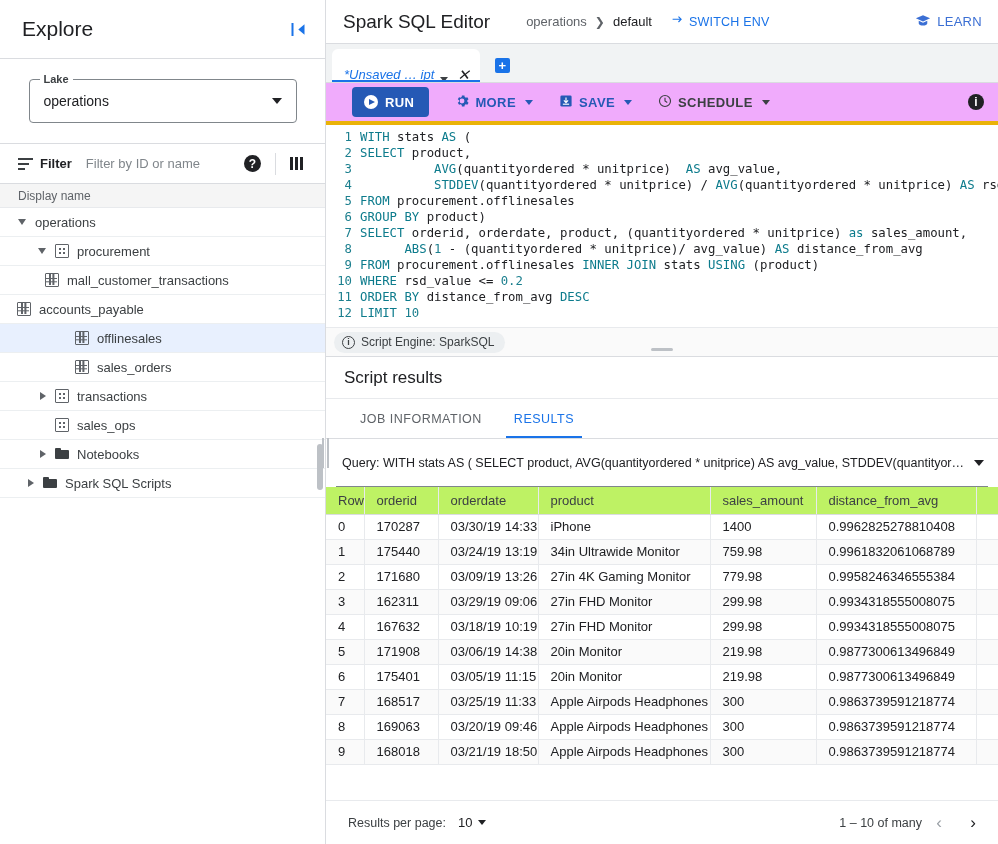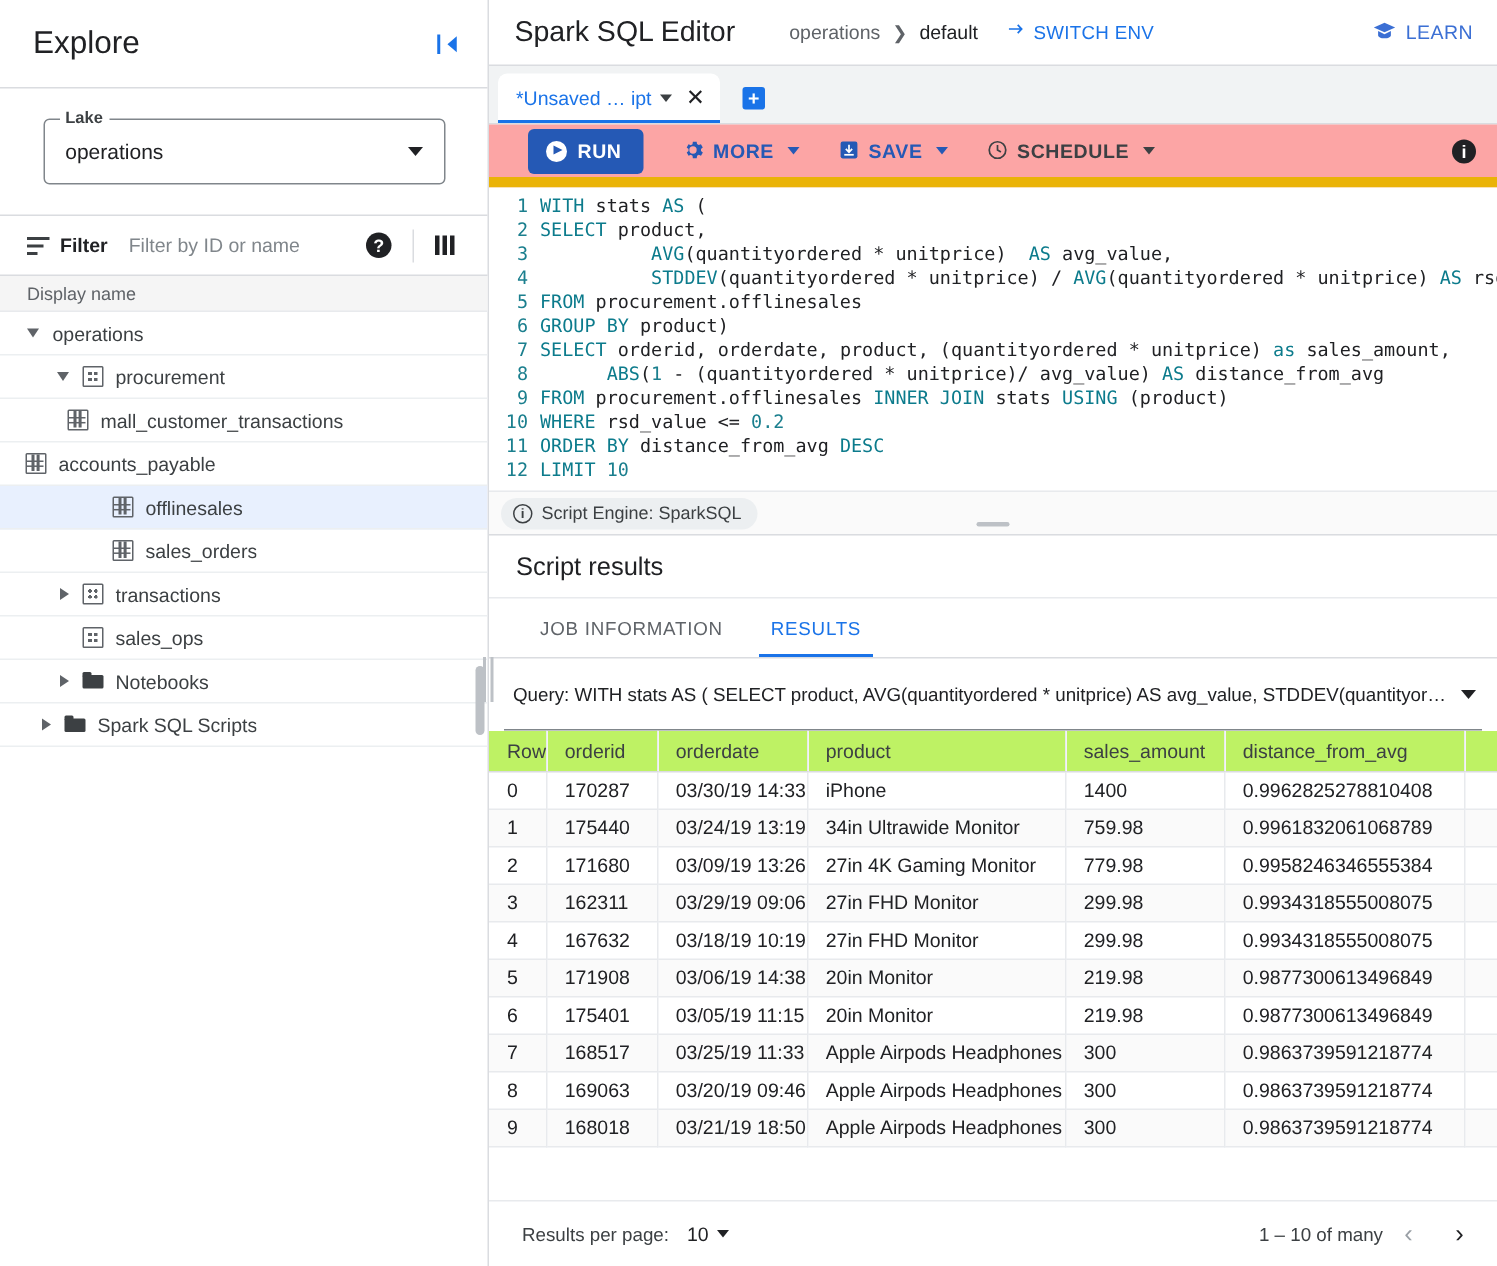--- a/index.html
+++ b/index.html
@@ -220,24 +220,25 @@
   .m-tabsbar {
     flex: 0 0 39px;
     background: #f1f3f4;
     display: flex; align-items: flex-end;
     padding-left: 6px;
     border-bottom: 1px solid #dadce0;
   }
   .tab {
     height: 33px; background: #fff;
     border-radius: 6px 6px 0 0;
-    display: flex; align-items: center; gap: 4px;
+    display: flex; align-items: flex-end; gap: 4px;
     padding: 0 10px 0 12px;
     position: relative;
     cursor: pointer;
+    font-style: italic;
   }
   .tab-label { color: #1a73e8; font-size: 13px; white-space: nowrap; }
   .tab-caret {
     width: 0; height: 0; margin-left: 2px;
     border-left: 4px solid transparent;
     border-right: 4px solid transparent;
     border-top: 5px solid #3c4043;
   }
   .tab-close { font-size: 15px; color: #202124; margin-left: 5px; line-height: 1; cursor: pointer; }
   .tab-underline { position: absolute; left: 0; right: 0; bottom: 0; height: 2.5px; background: #1a73e8; }
@@ -246,22 +247,22 @@
     background: #1a73e8; border-radius: 2px;
     color: #fff; font-size: 13px; font-weight: bold;
     display: flex; align-items: center; justify-content: center;
     cursor: pointer;
   }
 
   .m-toolbar {
     flex: 0 0 42px;
     display: flex; align-items: center;
     padding: 0 14px 0 26px;
-    background: #fca5a5;
-    border-bottom: 7px solid #eab308;
+    background: #f0abfc;
+    border-bottom: 4px solid #eab308;
   }
   .btn-run {
     background: #2559b5; color: #fff;
     height: 30px; border-radius: 4px;
     display: flex; align-items: center; gap: 7px;
     padding: 0 15px 0 12px;
     font-size: 13px; font-weight: bold; letter-spacing: .4px;
     cursor: pointer; border: 0;
   }
   .play {

